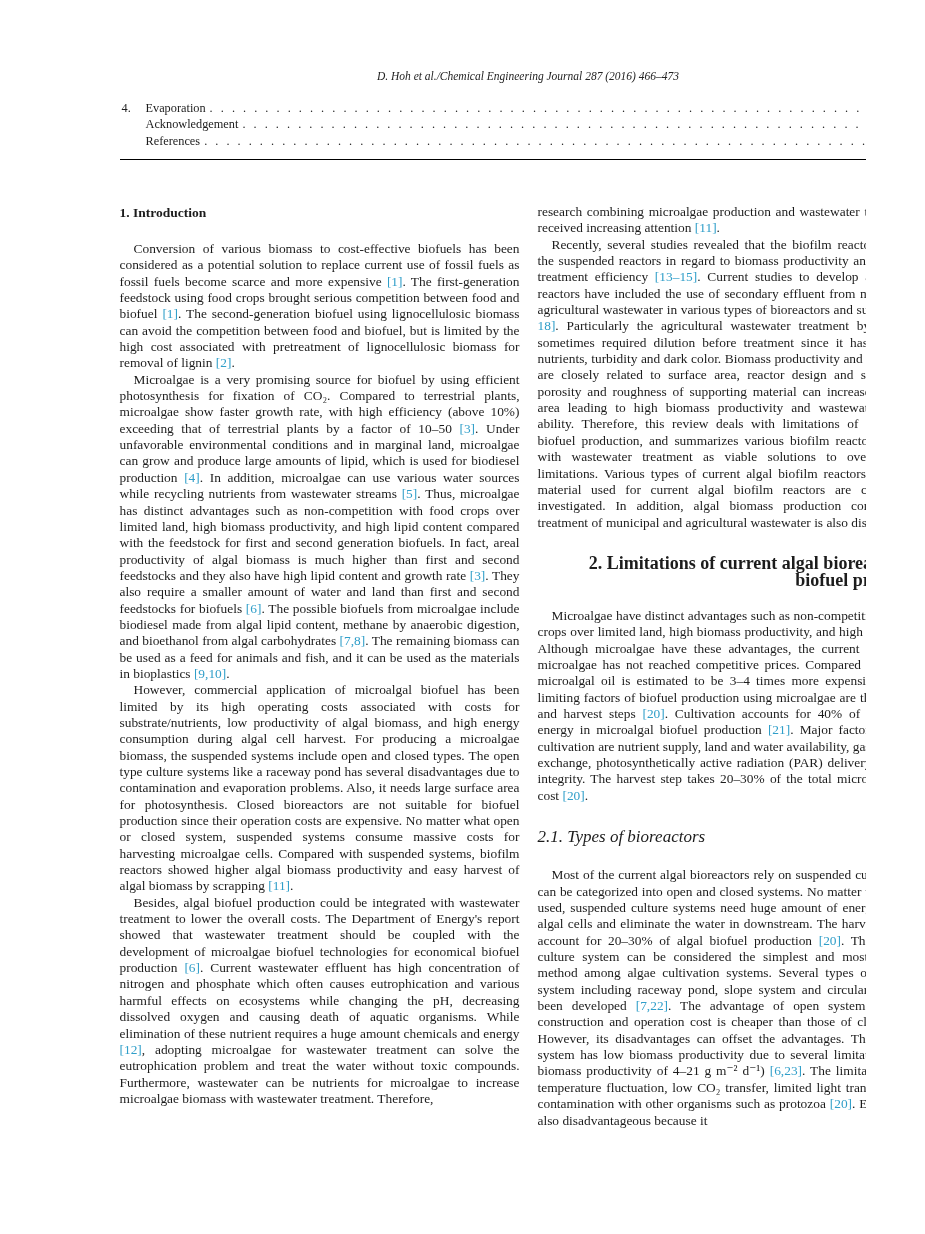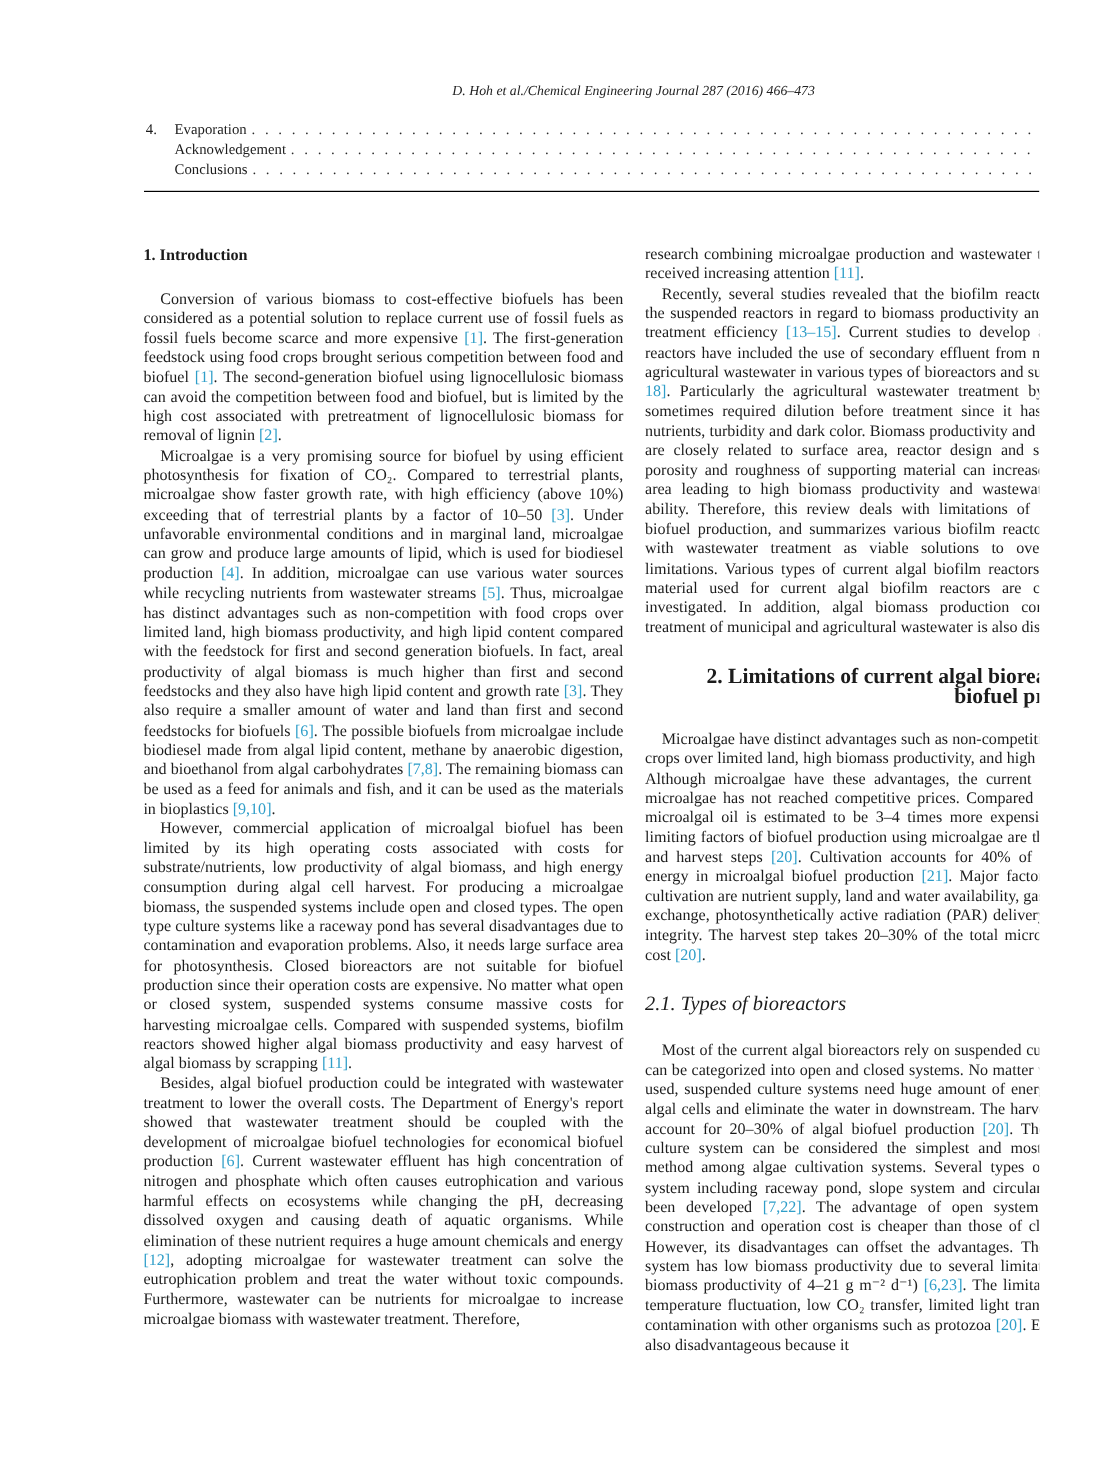--- a/index.html
+++ b/index.html
@@ -51,21 +51,21 @@
       <span class="toc-page">472</span>
     </div>
     <div class="toc-row">
       <span class="toc-num"></span>
       <span class="toc-title">Acknowledgement</span>
       <span class="toc-dots">. . . . . . . . . . . . . . . . . . . . . . . . . . . . . . . . . . . . . . . . . . . . . . . . . . . . . . . . . . . . . . . . . . . . . . . . . . . . . . . . . . . . . . . . . . . . . . . . . . . . . . . . . . . . . . . . . . . . . . . . . . . . . . . . . . . . . . . . . . . . . . . . . . . . . . . . . . . . . . . . . . . . . . . . . . . . . . . . . . . . . . . . . . . . . . . . . . . . . . . . </span>
       <span class="toc-page">472</span>
     </div>
     <div class="toc-row">
       <span class="toc-num"></span>
-      <span class="toc-title">Conclusions</span>
+      <span class="toc-title">References</span>
       <span class="toc-dots">. . . . . . . . . . . . . . . . . . . . . . . . . . . . . . . . . . . . . . . . . . . . . . . . . . . . . . . . . . . . . . . . . . . . . . . . . . . . . . . . . . . . . . . . . . . . . . . . . . . . . . . . . . . . . . . . . . . . . . . . . . . . . . . . . . . . . . . . . . . . . . . . . . . . . . . . . . . . . . . . . . . . . . . . . . . . . . . . . . . . . . . . . . . . . . . . . . . . . . . . </span>
       <span class="toc-page">472</span>
     </div>
   </div>
 
   <div class="rule"></div>
 
   <div class="cols">
 
     <div class="col">

